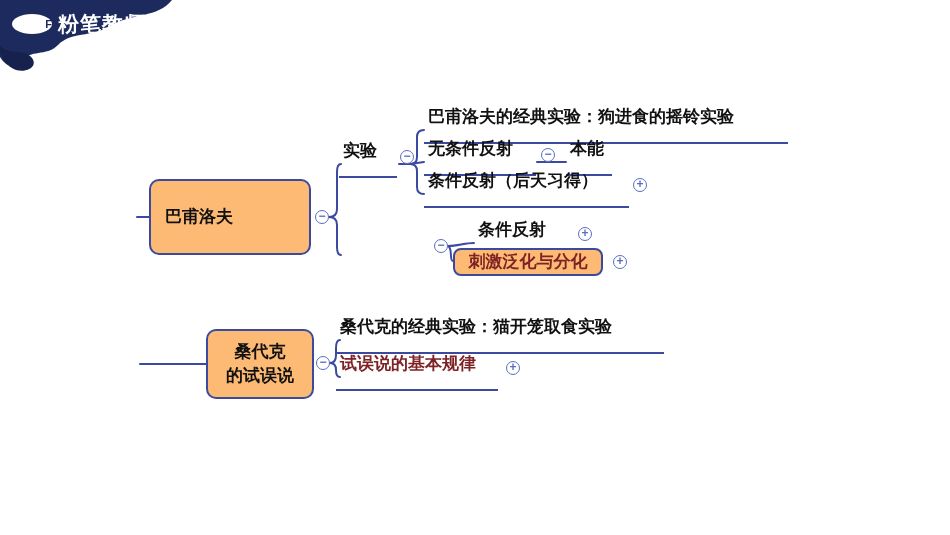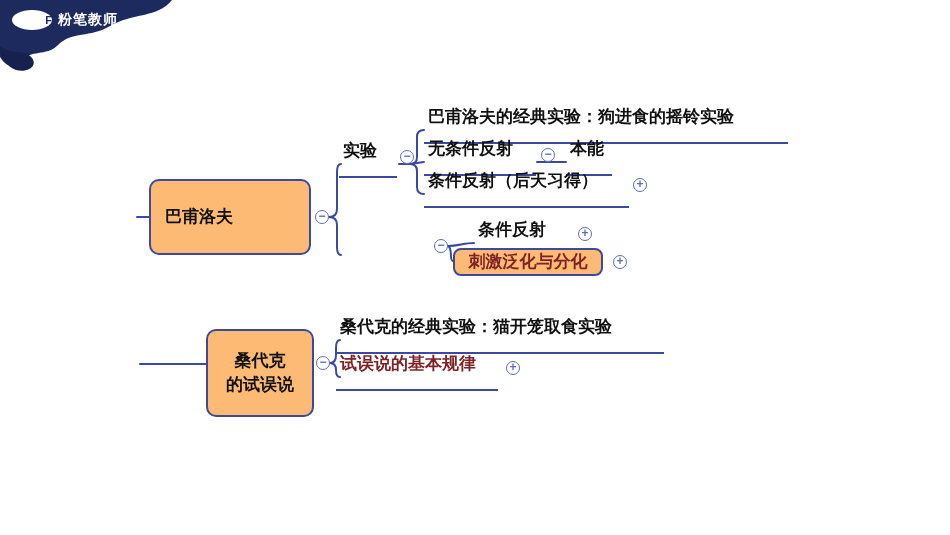--- a/index.html
+++ b/index.html
@@ -24,21 +24,21 @@
   
   .ci { position:absolute; z-index:3; width:14px; height:14px; border-radius:50%;
         border:1px solid #5a6fc0; background:#ffffff; color:#5a6fc0;
         font-size:12px; line-height:11px; text-align:center; font-weight:bold; cursor:pointer; }
 
   
   .banner { position:absolute; left:0; top:0; z-index:4; }
   .logo { position:absolute; left:12px; top:10px; z-index:5; display:flex; align-items:center; }
   .logo-badge { width:20px; height:20px; border-radius:50%; background:#ffffff; color:#1c2a5e;
                 font-size:11px; font-weight:bold; display:flex; align-items:center; justify-content:center;padding-left:40px; }
-  .logo-text { margin-left:6px; color:#ffffff; font-weight:bold; font-size:14px; letter-spacing:1px; }
+  .logo-text { margin-left:6px; color:#ffffff; font-weight:bold; font-size:21px; letter-spacing:1px; }
 </style>
 </head>
 <body>
 
 <div class="stage">
 
   <svg class="lines" width="950" height="535">
 
     <path d="M137,217 H149"></path>
     <path d="M329,217 Q337,217 337,209 V172 Q337,164 341,164"></path>
@@ -85,21 +85,21 @@
   <div class="ci" style="left:434px; top:239px;">−</div>
 
   <div class="u" style="left:474px; top:220px; width:96px;">条件反射</div>
   <div class="ci" style="left:578px; top:227px;">+</div>
 
   <div class="nodebox red" style="left:453px; top:248px; width:150px; height:28px; align-items:center; line-height:20px; border-radius:8px;">
     <div>刺激泛化与分化</div>
   </div>
   <div class="ci" style="left:613px; top:255px;">+</div>
 
-  <div class="nodebox" style="left:206px; top:329px; width:108px; height:88px; align-items:center;">
+  <div class="nodebox" style="left:206px; top:329px; width:108px; height:70px; align-items:center;">
     <div>桑代克</div>
     <div>的试误说</div>
   </div>
   <div class="ci" style="left:316px; top:356px;">−</div>
 
   <div class="u" style="left:336px; top:317px; width:328px;">桑代克的经典实验：猫开笼取食实验</div>
 
   <div class="u red" style="left:336px; top:354px; width:162px;">试误说的基本规律</div>
   <div class="ci" style="left:506px; top:361px;">+</div>
 

